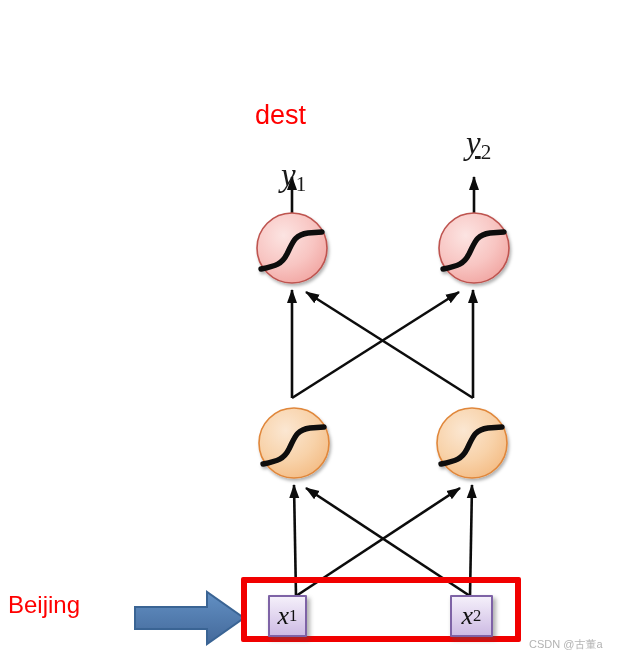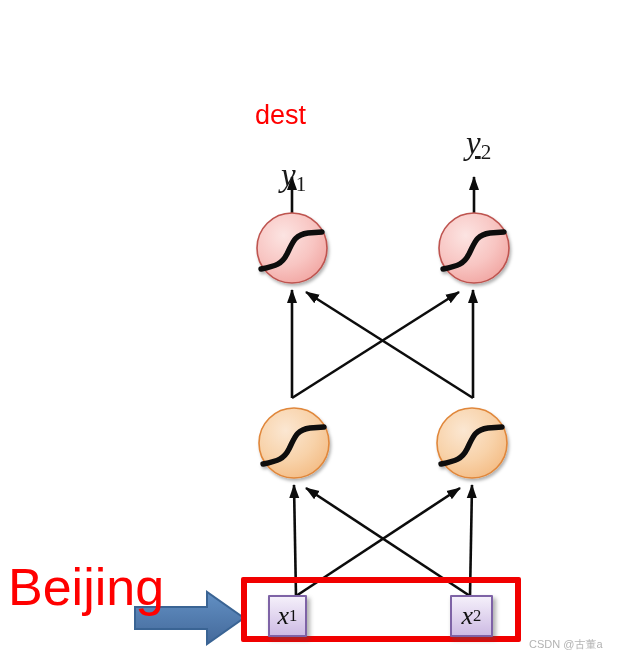--- a/index.html
+++ b/index.html
@@ -21,22 +21,22 @@
   .red-frame{position:absolute;left:241px;top:577px;width:280px;height:65px;
     border:6px solid #f10000;border-radius:2px;box-sizing:border-box;}
   .xbox{position:absolute;width:39px;height:42px;box-sizing:border-box;
     border:2px solid #7e63a6;border-radius:1px;
     background:linear-gradient(180deg,#f4effa 0%,#e3d8f0 45%,#cdbbe4 100%);
     box-shadow:2.5px 3px 4px rgba(80,80,80,.45);
     display:flex;align-items:center;justify-content:center;
     font-family:"Liberation Serif",serif;font-style:italic;font-size:26px;color:#111;}
   .xbox-1{left:268px;top:595px;}
   .xbox-2{left:450px;top:595px;width:43px;}
-  .beijing{position:absolute;left:8px;top:565px;color:#ff0000;
-    font-size:52px;line-height:44px;}
+  .beijing{position:absolute;left:8px;top:583px;color:#ff0000;
+    font-size:24px;line-height:44px;}
   .watermark{position:absolute;left:529px;top:637px;color:#b3b3b3;
     font-size:11px;font-family:"Liberation Sans",sans-serif;text-align:center;}
 </style>
 </head>
 <body>
 
 <div class="canvas">
 
   <svg class="net-svg" width="627" height="664" viewBox="0 0 627 664">
     <defs>

